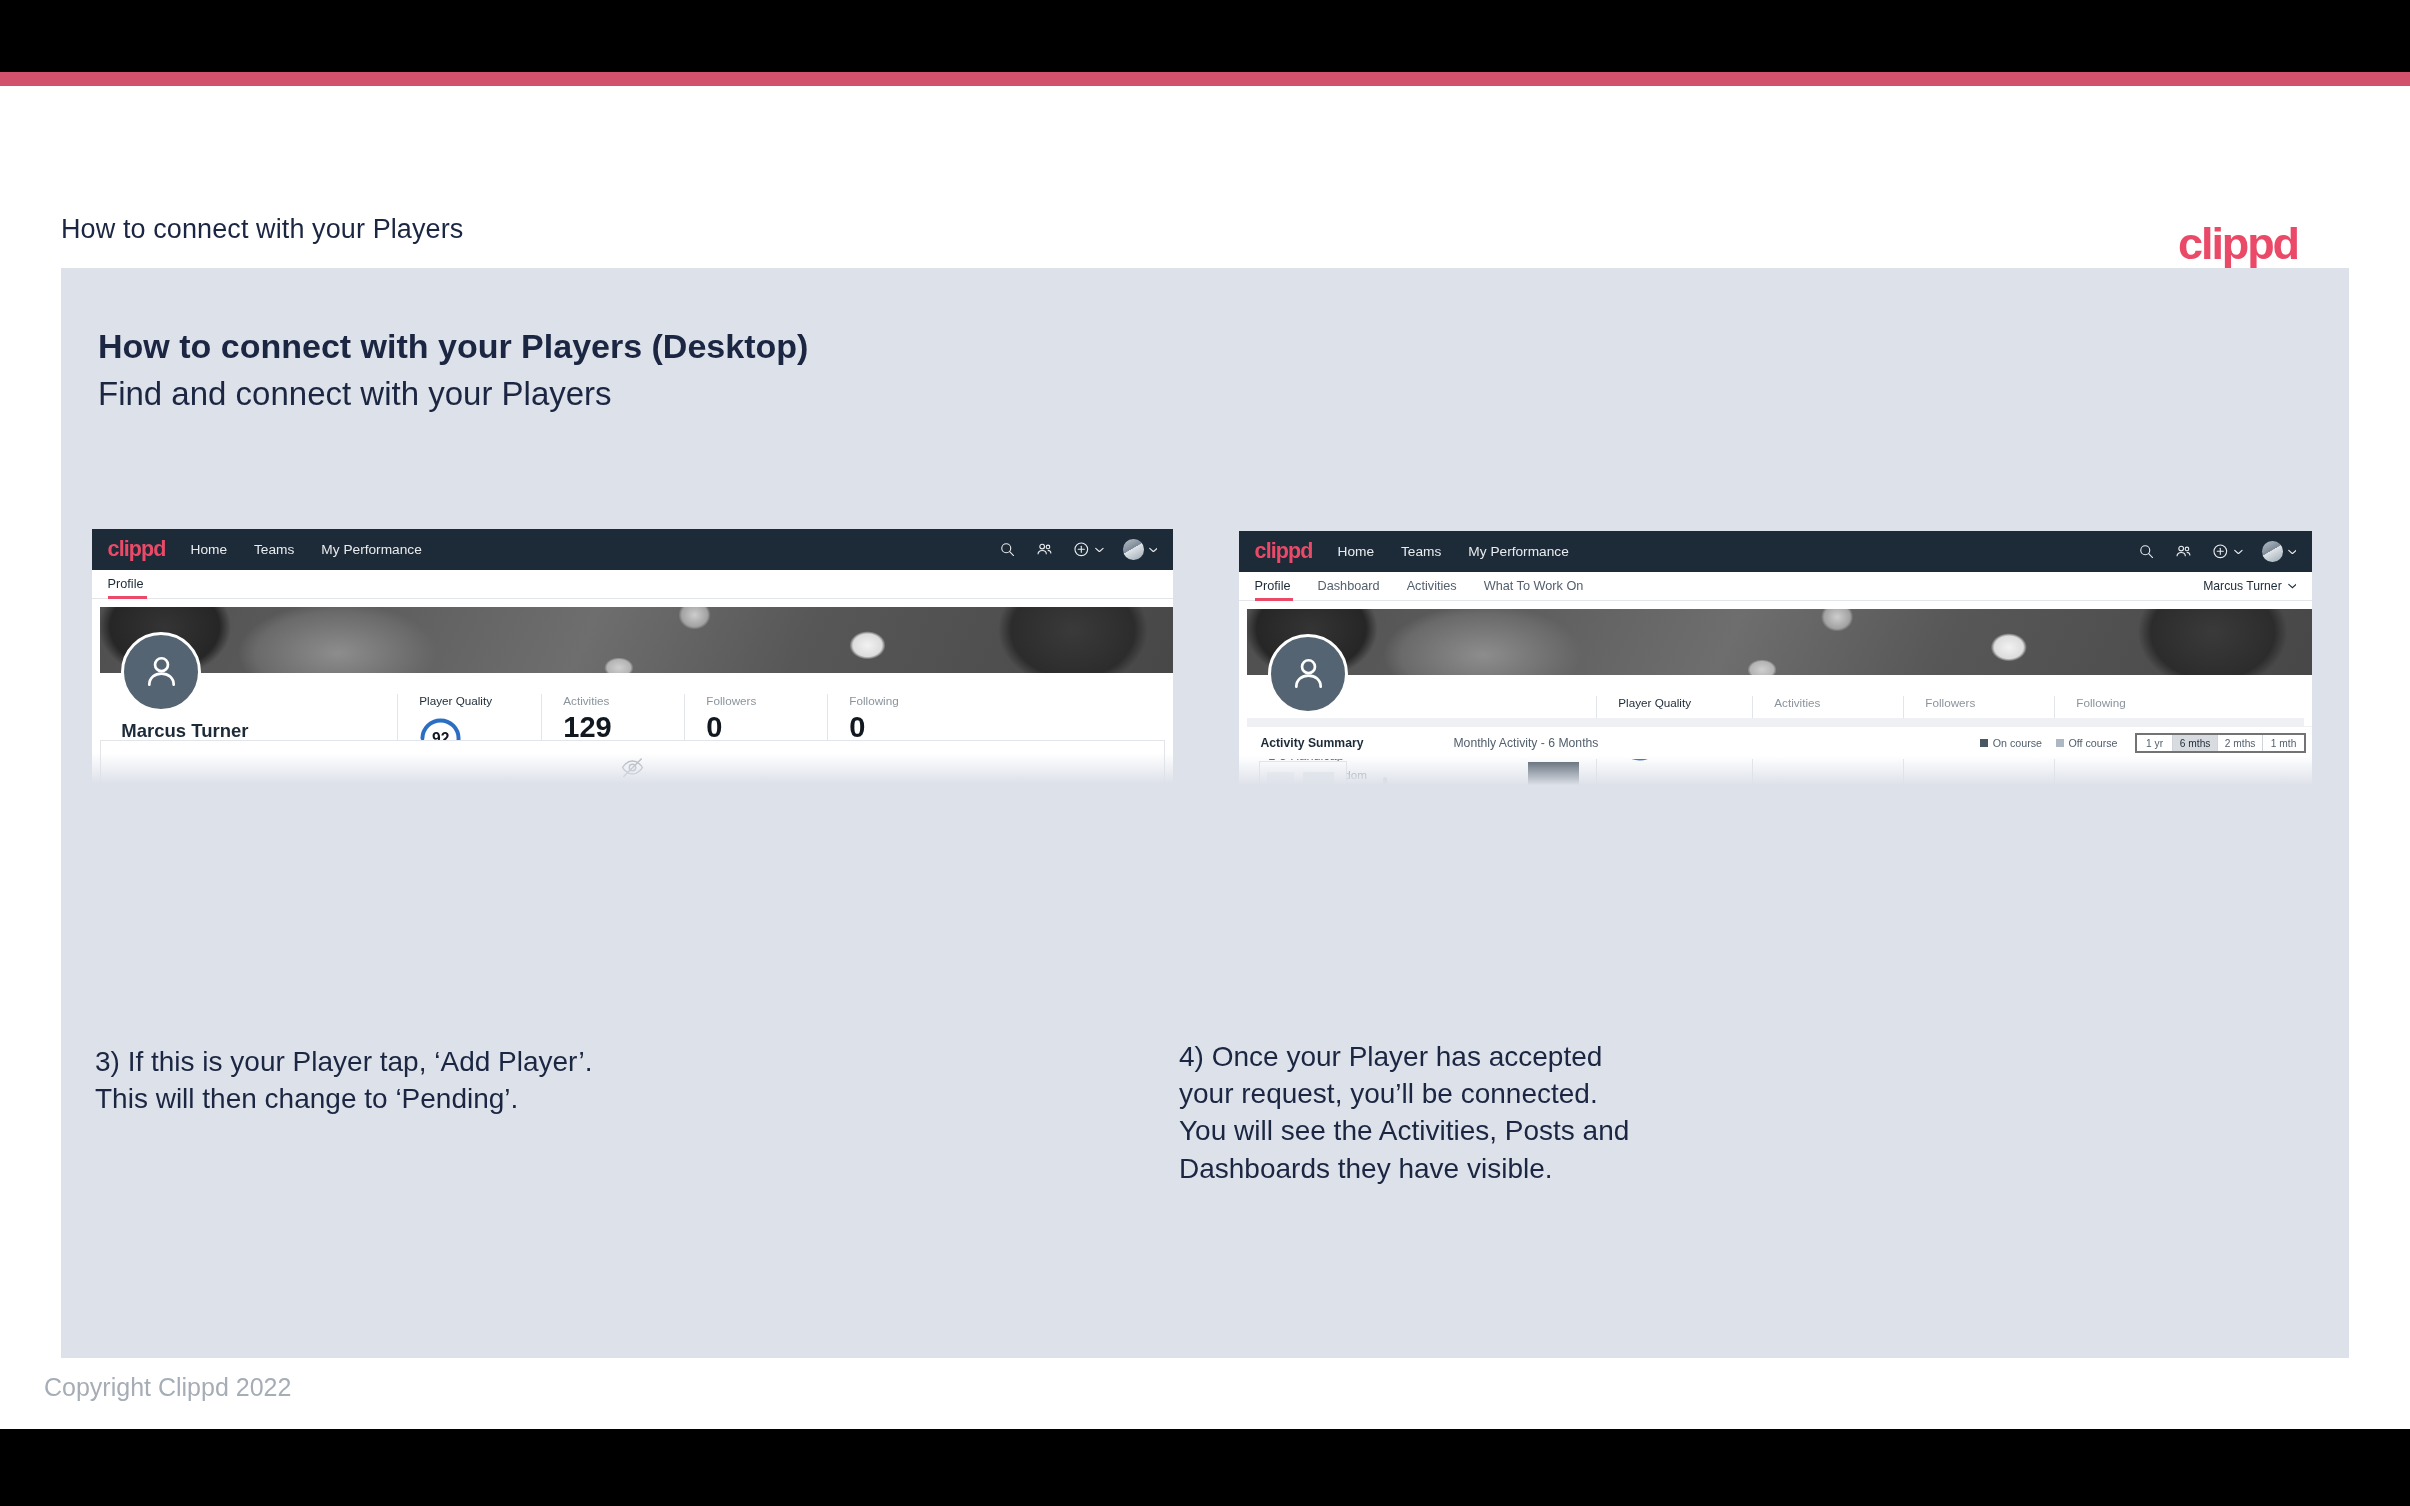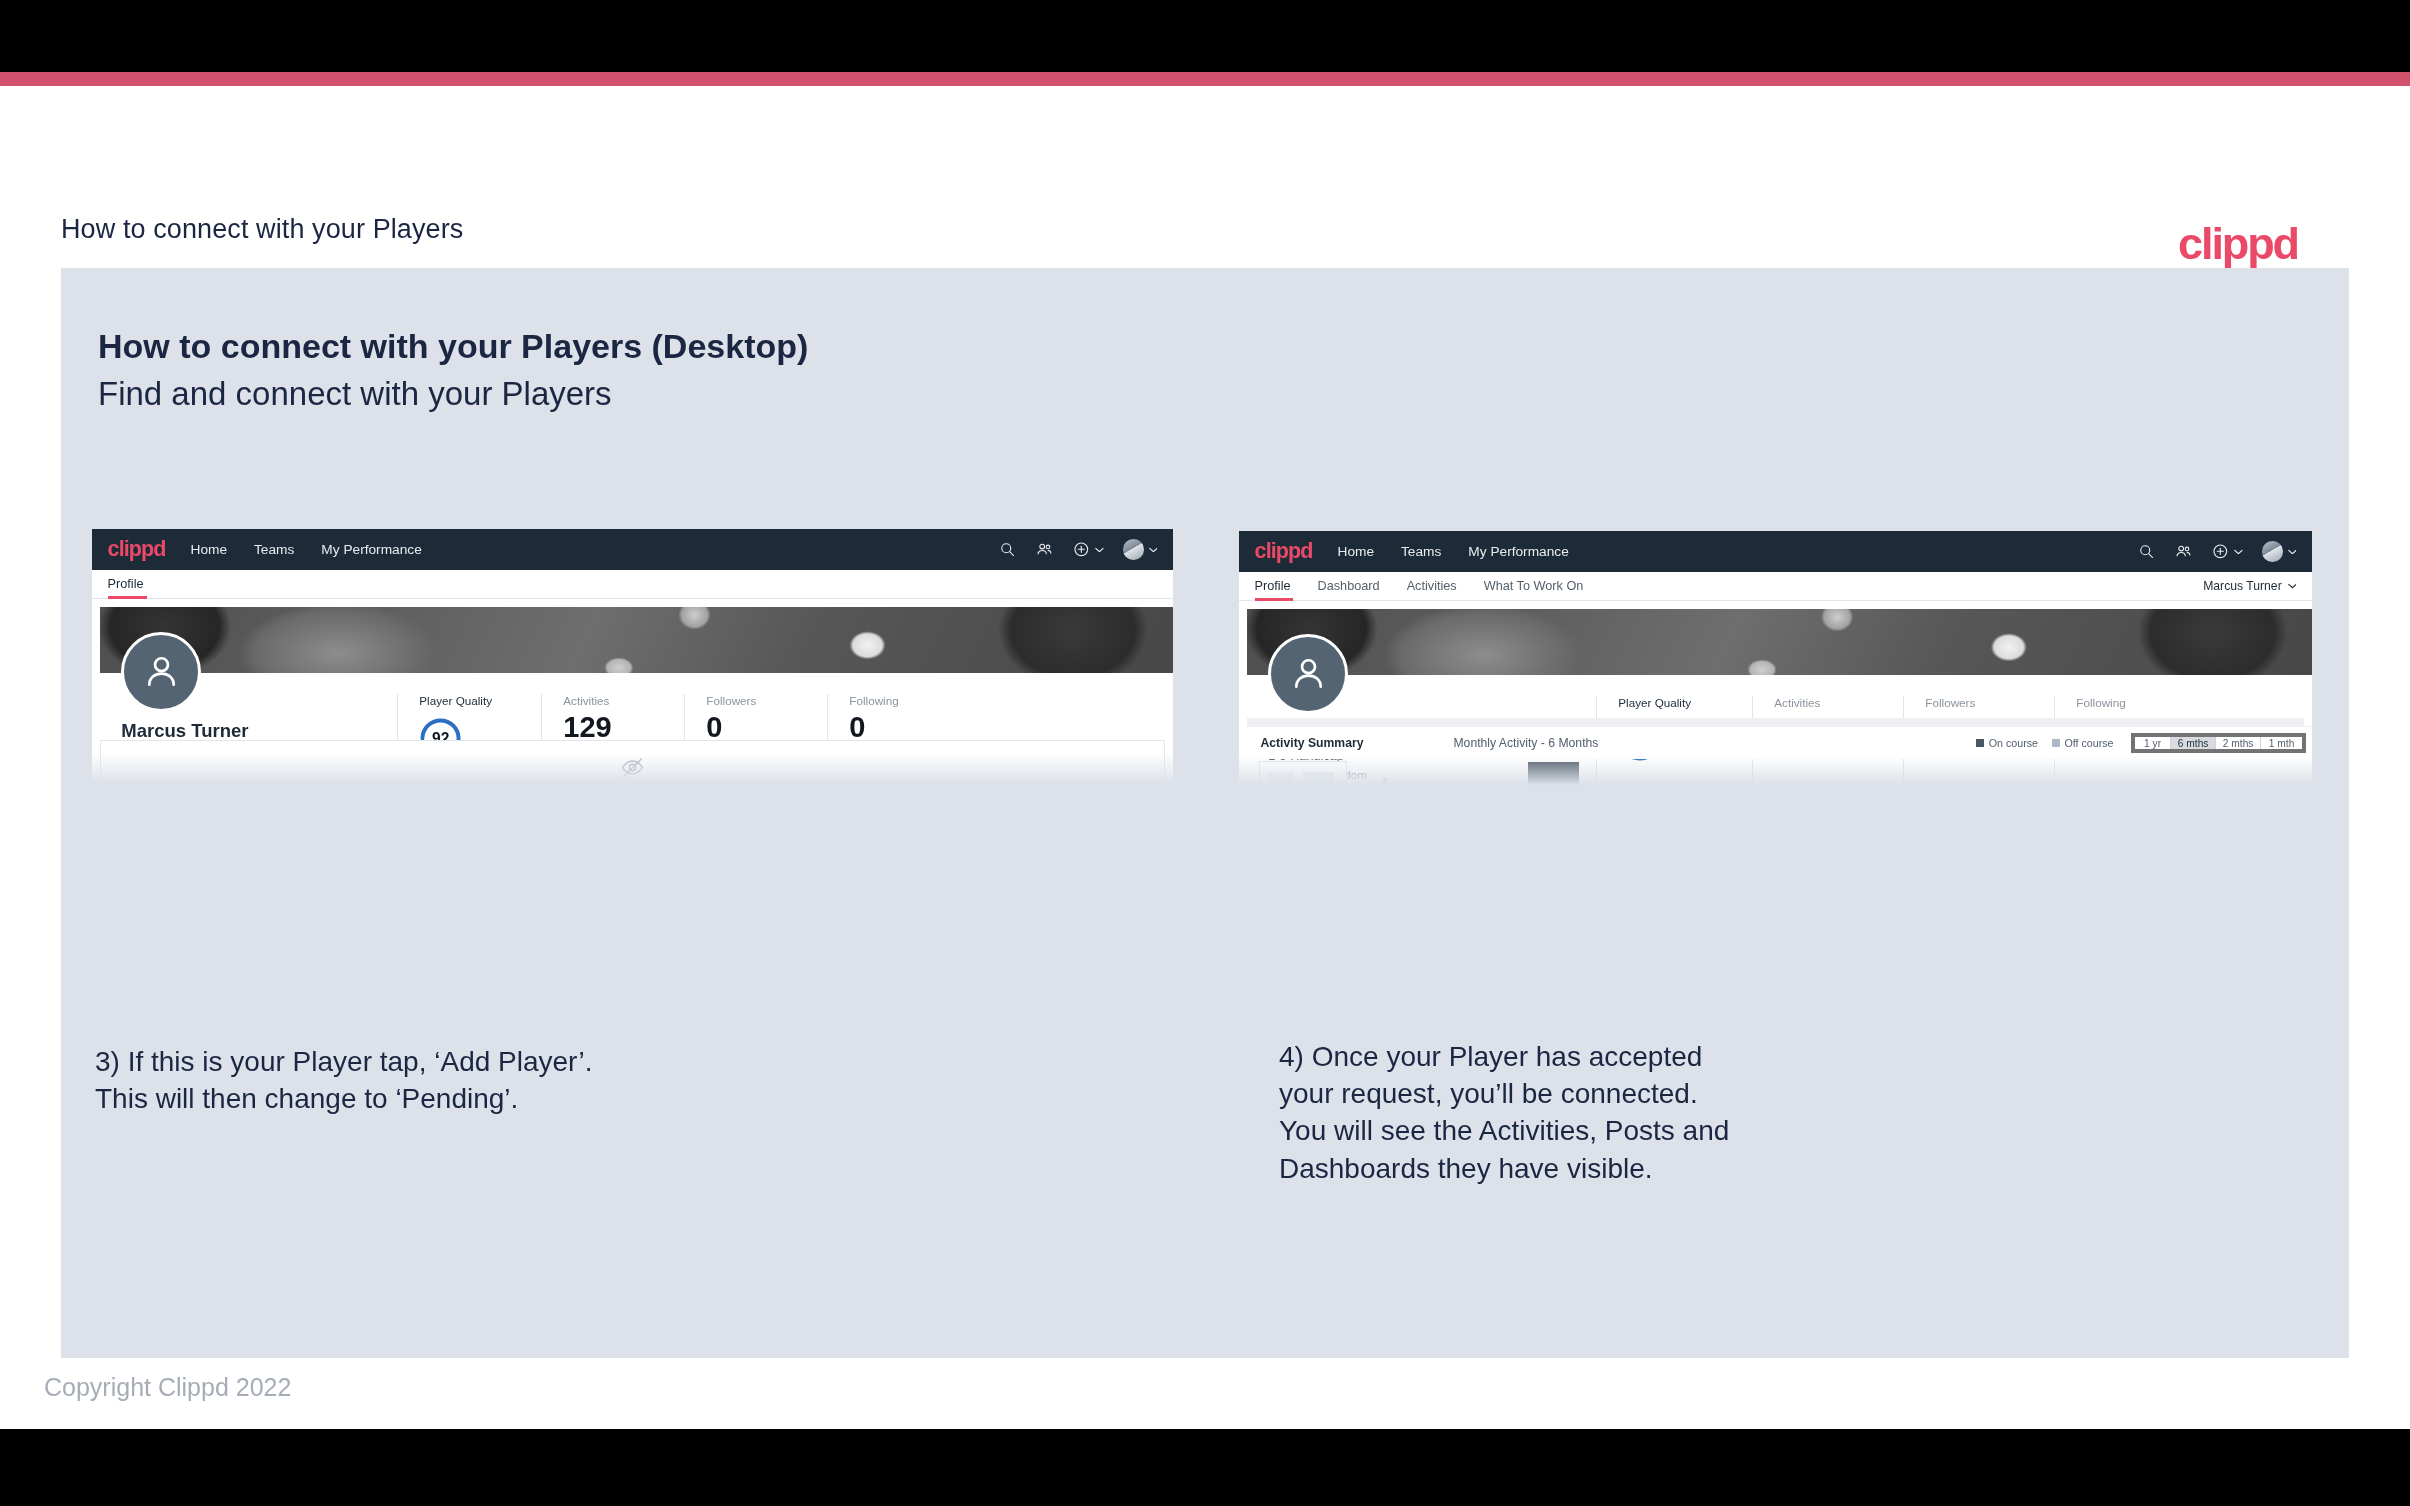--- a/index.html
+++ b/index.html
@@ -111,31 +111,31 @@
     position: absolute; background: #fff; border: 1px solid #e2e5e9;
     display: flex; align-items: center; justify-content: center;
   }
 
   .activity-bar { position: relative; width: 100%; background: #fff; display: flex; align-items: center; }
   .act-title { color: #1d2b38; font-weight: bold; }
   .act-sub { color: #53606d; }
   .legend { display: flex; align-items: center; margin-left: auto; }
   .legend-item { display: flex; align-items: center; color: #53606d; }
   .swatch { display: inline-block; }
-  .segctl { display: flex; border: 4px solid #737373; }
+  .segctl { display: flex; border: 2px solid #737373; }
   .seg { color: #53606d; border-right: 1px solid #cfd4da; display: flex; align-items: center; justify-content: center; }
   .seg:last-child { border-right: none; }
   .seg.active { background: #d8dce1; color: #1d2b38; }
 
   
   .caption {
     position: absolute; color: #1b2642; font-size: 28px; line-height: 1.33;
   }
   .caption-left  { left: 34px;   top: 775px; width: 878px; }
-  .caption-right { left: 1218px; top: 770px; width: 878px; }
+  .caption-right { left: 1118px; top: 770px; width: 878px; }
 
   .footer {
     position: absolute; left: 44px; top: 1373px;
     font-size: 25px; color: #a6adb6;
   }
 </style>
 </head>
 <body>
 
 <div class="page">

